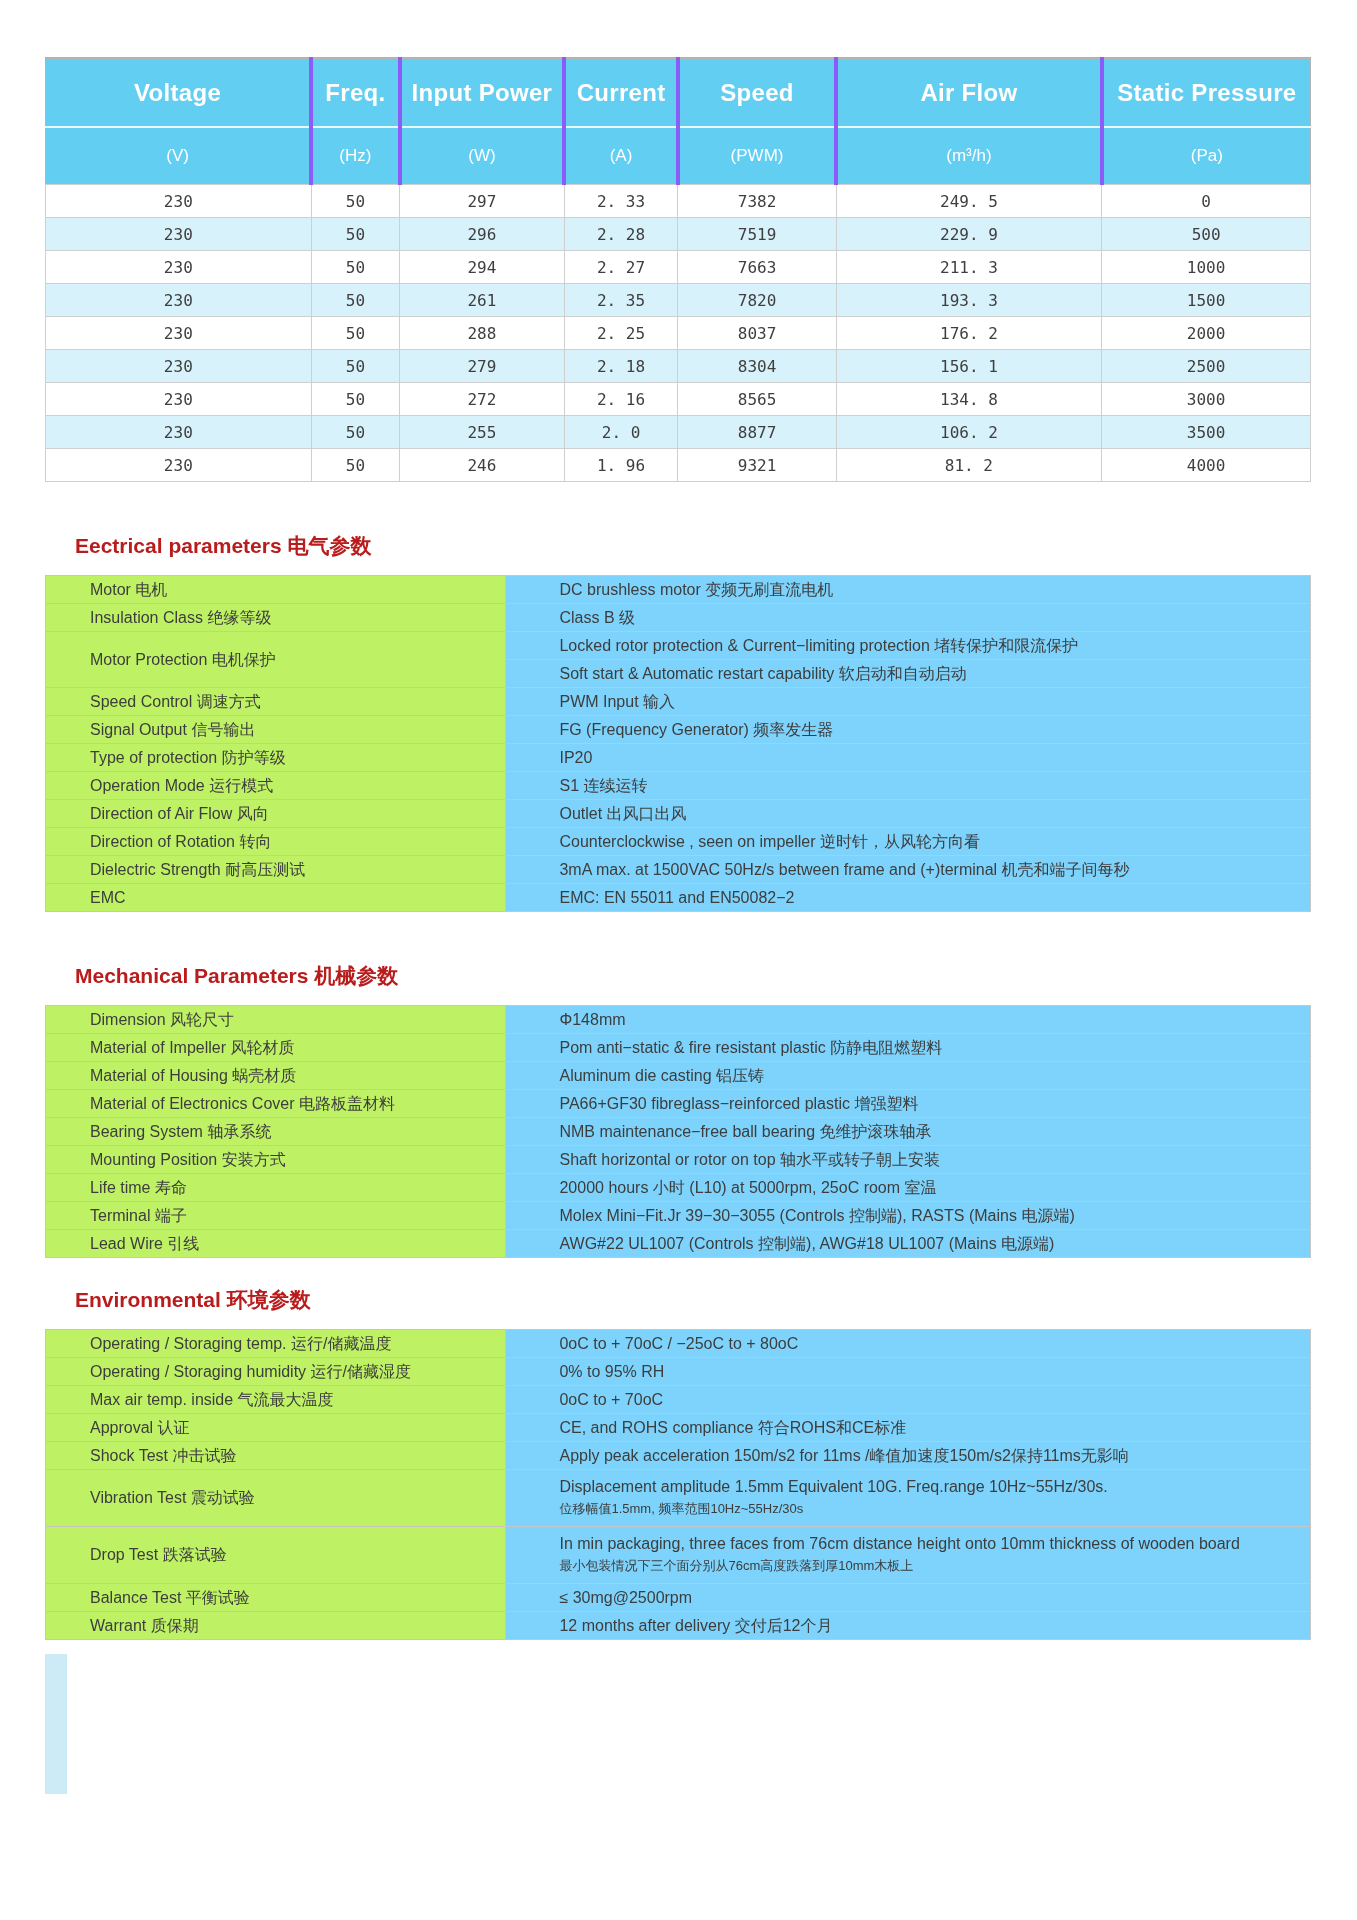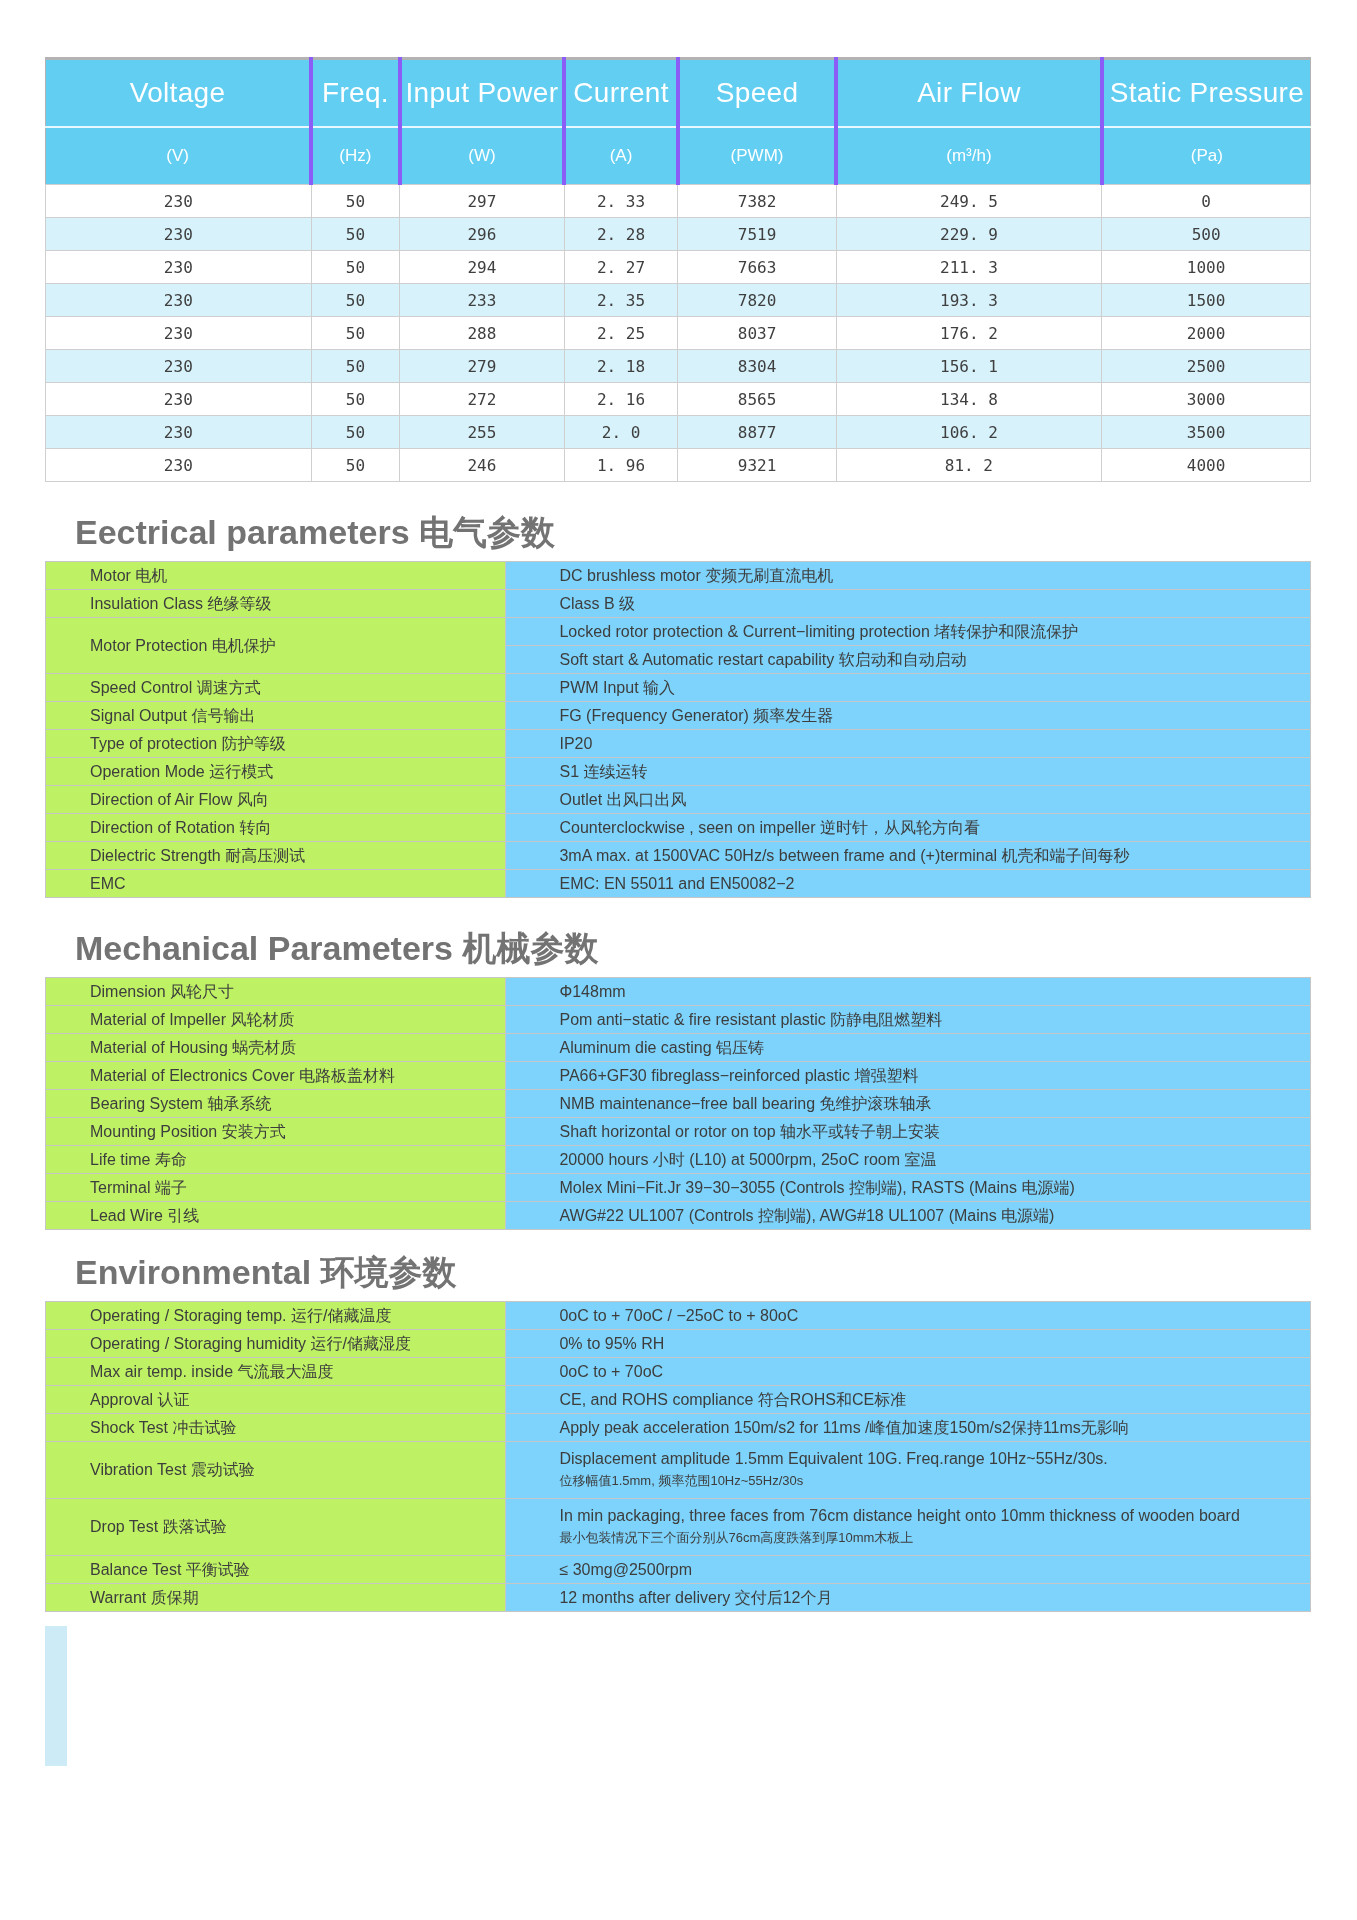--- a/index.html
+++ b/index.html
@@ -12,33 +12,33 @@
 
   table{border-collapse:collapse;width:100%;table-layout:fixed;}
 
   
   .perf{border:1px solid #b3b3b3;border-top:3px solid #b3b3b3;}
   .perf thead th{
     background:#62cef2;color:#ffffff;text-align:center;
     border-left:4px solid #8b5cf6;
   }
   .perf thead th:first-child{border-left:none;}
-  .perf thead tr.main th{height:64px;font-size:28px;font-weight:normal;letter-spacing:.3px;}
+  .perf thead tr.main th{height:64px;font-size:24px;font-weight:bold;letter-spacing:.3px;}
   .perf thead tr.units th{height:54px;font-size:17px;font-weight:normal;border-top:2px solid #e9f8fe;}
   .perf tbody td{
     height:30px;text-align:center;font-size:16px;
     font-family:"DejaVu Sans Mono","Liberation Mono",monospace;
     border:1px solid #cfcfcf;background:#ffffff;color:#3f3f3f;
   }
   .perf tbody tr.alt td{background:#d7f2fb;}
 
   
   .sec-title{
-    color:#737373;font-size:34px;font-weight:bold;
-    margin:34px 0 13px 30px;line-height:32px;
+    color:#b91c1c;font-size:21px;font-weight:bold;
+    margin:48px 0 13px 30px;line-height:32px;
   }
   .sec-title.tight{margin-top:26px;}
 
   
   .ptable{border:1px solid #b5b5b5;}
   .ptable td{border:1px solid #c6c6c6;font-size:16px;line-height:18px;vertical-align:middle;}
   .ptable .lbl{background:#bef264;padding:4.5px 10px 4.5px 44px;}
   .ptable .val{background:#7dd3fc;padding:4.5px 14px 4.5px 53px;}
   .ptable tr.multiline .val{padding-top:8px;padding-bottom:8px;}
   .ptable .line2{font-size:13px;margin-top:4px;}
@@ -105,21 +105,21 @@
           <td>50</td>
           <td>294</td>
           <td>2. 27</td>
           <td>7663</td>
           <td>211. 3</td>
           <td>1000</td>
         </tr>
         <tr class="alt">
           <td>230</td>
           <td>50</td>
-          <td>233</td>
+          <td>261</td>
           <td>2. 35</td>
           <td>7820</td>
           <td>193. 3</td>
           <td>1500</td>
         </tr>
         <tr class="">
           <td>230</td>
           <td>50</td>
           <td>288</td>
           <td>2. 25</td>

